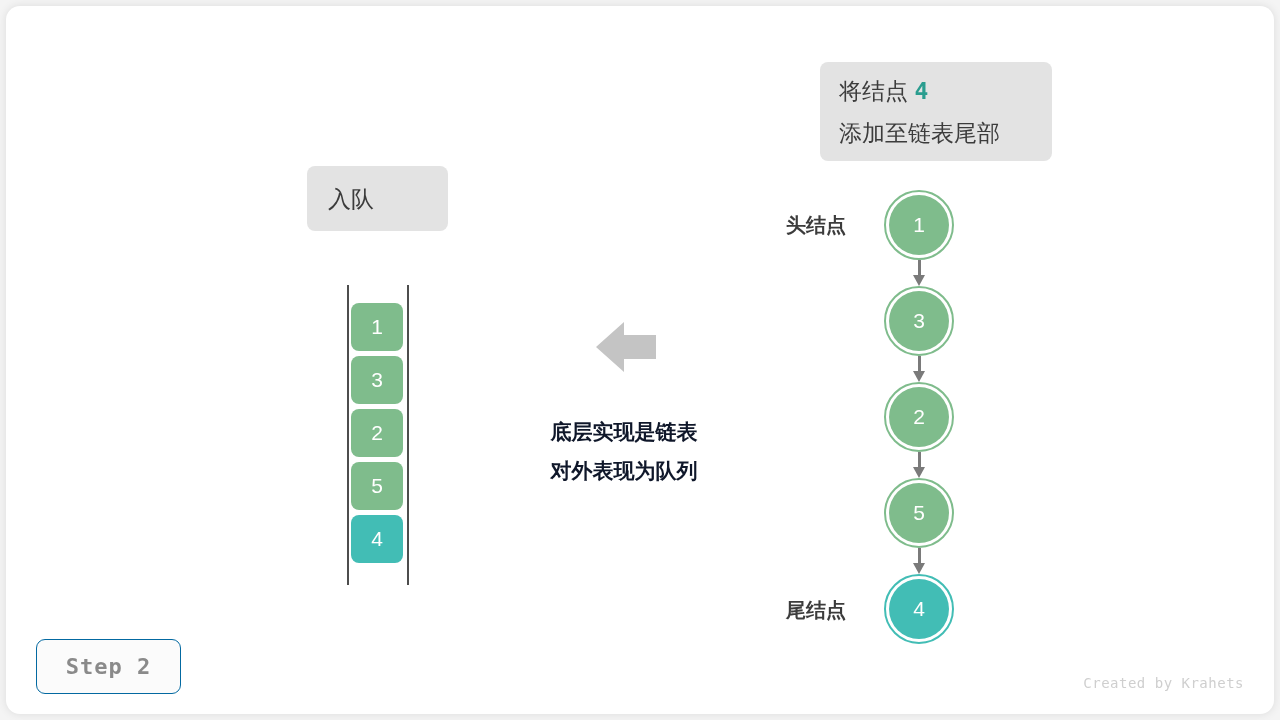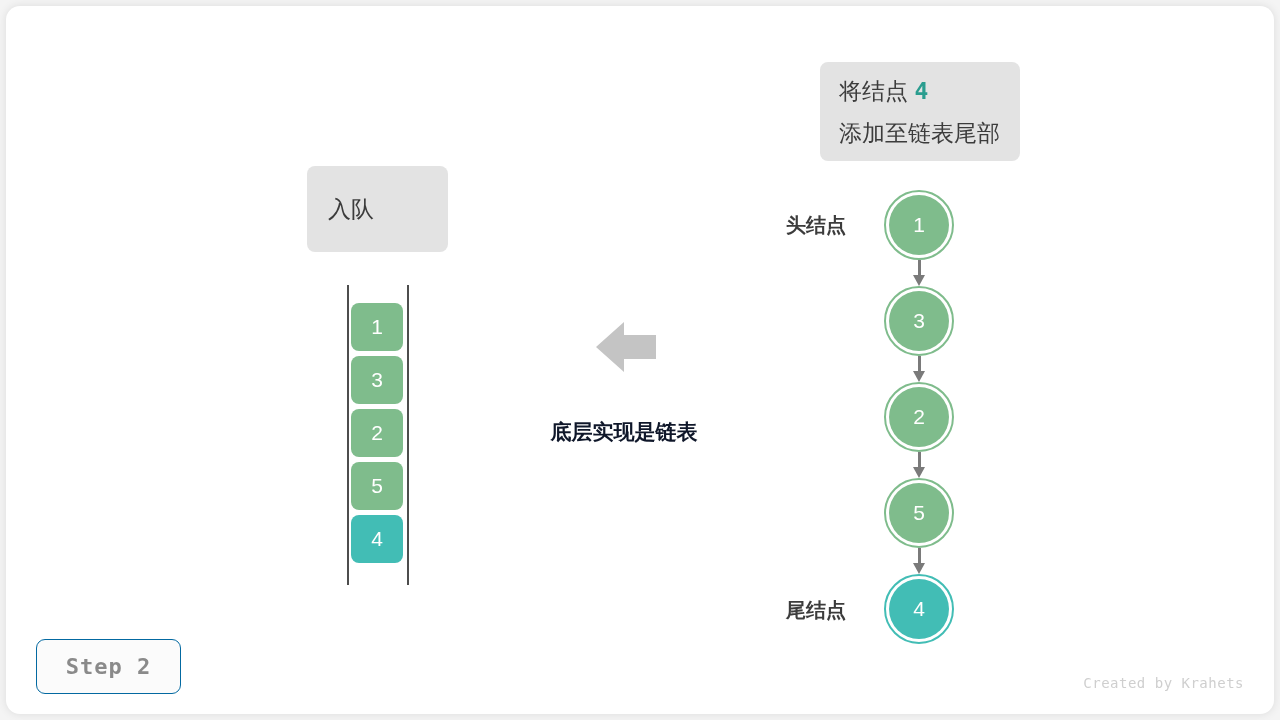--- a/index.html
+++ b/index.html
@@ -42,35 +42,35 @@
   }
   .callout .line {
     color: #3c3c3c;
     white-space: pre;
   }
 
   #callout-push {
     left: 307px;
     top: 166px;
     width: 141px;
-    height: 86px;
+    height: 65px;
     padding: 0 0 0 21px;
   }
   #callout-push .line {
     font-size: 23px;
     line-height: 40px;
   }
   #callout-push .line-mono {
     font-family: "DejaVu Sans Mono", "Liberation Mono", monospace;
     font-size: 22px;
   }
   #callout-append {
     left: 820px;
     top: 62px;
-    width: 200px;
+    width: 232px;
     height: 99px;
     padding: 0 0 0 19px;
   }
   #callout-append .line {
     font-size: 23px;
     line-height: 42px;
   }
   .accent {
     color: #2a9d8f;
     font-weight: bold;
@@ -267,20 +267,21 @@
         <div class="queue-box fill-teal">4</div>
       </div>
   </div>
 
   <svg id="flow-arrow" viewBox="0 0 60 58">
     <polygon points="0,29 28,4 28,17 60,17 60,41 28,41 28,54" fill="#c4c4c4"></polygon>
   </svg>
 
   <div id="center-note">
     <span class="line">底层实现是链表</span>
+    <span class="line">对外表现为队列</span>
   </div>
 
   <div id="linked-list">
       <div class="node" style="top: 0px;">
         <div class="node-ring"></div>
         <div class="node-core">1</div>
       </div>
       <div class="connector" style="top: 70px; height: 26px;">
         <div class="stem" style="height: 17px;"></div>
         <div class="head" style="top: 15px;"></div>

